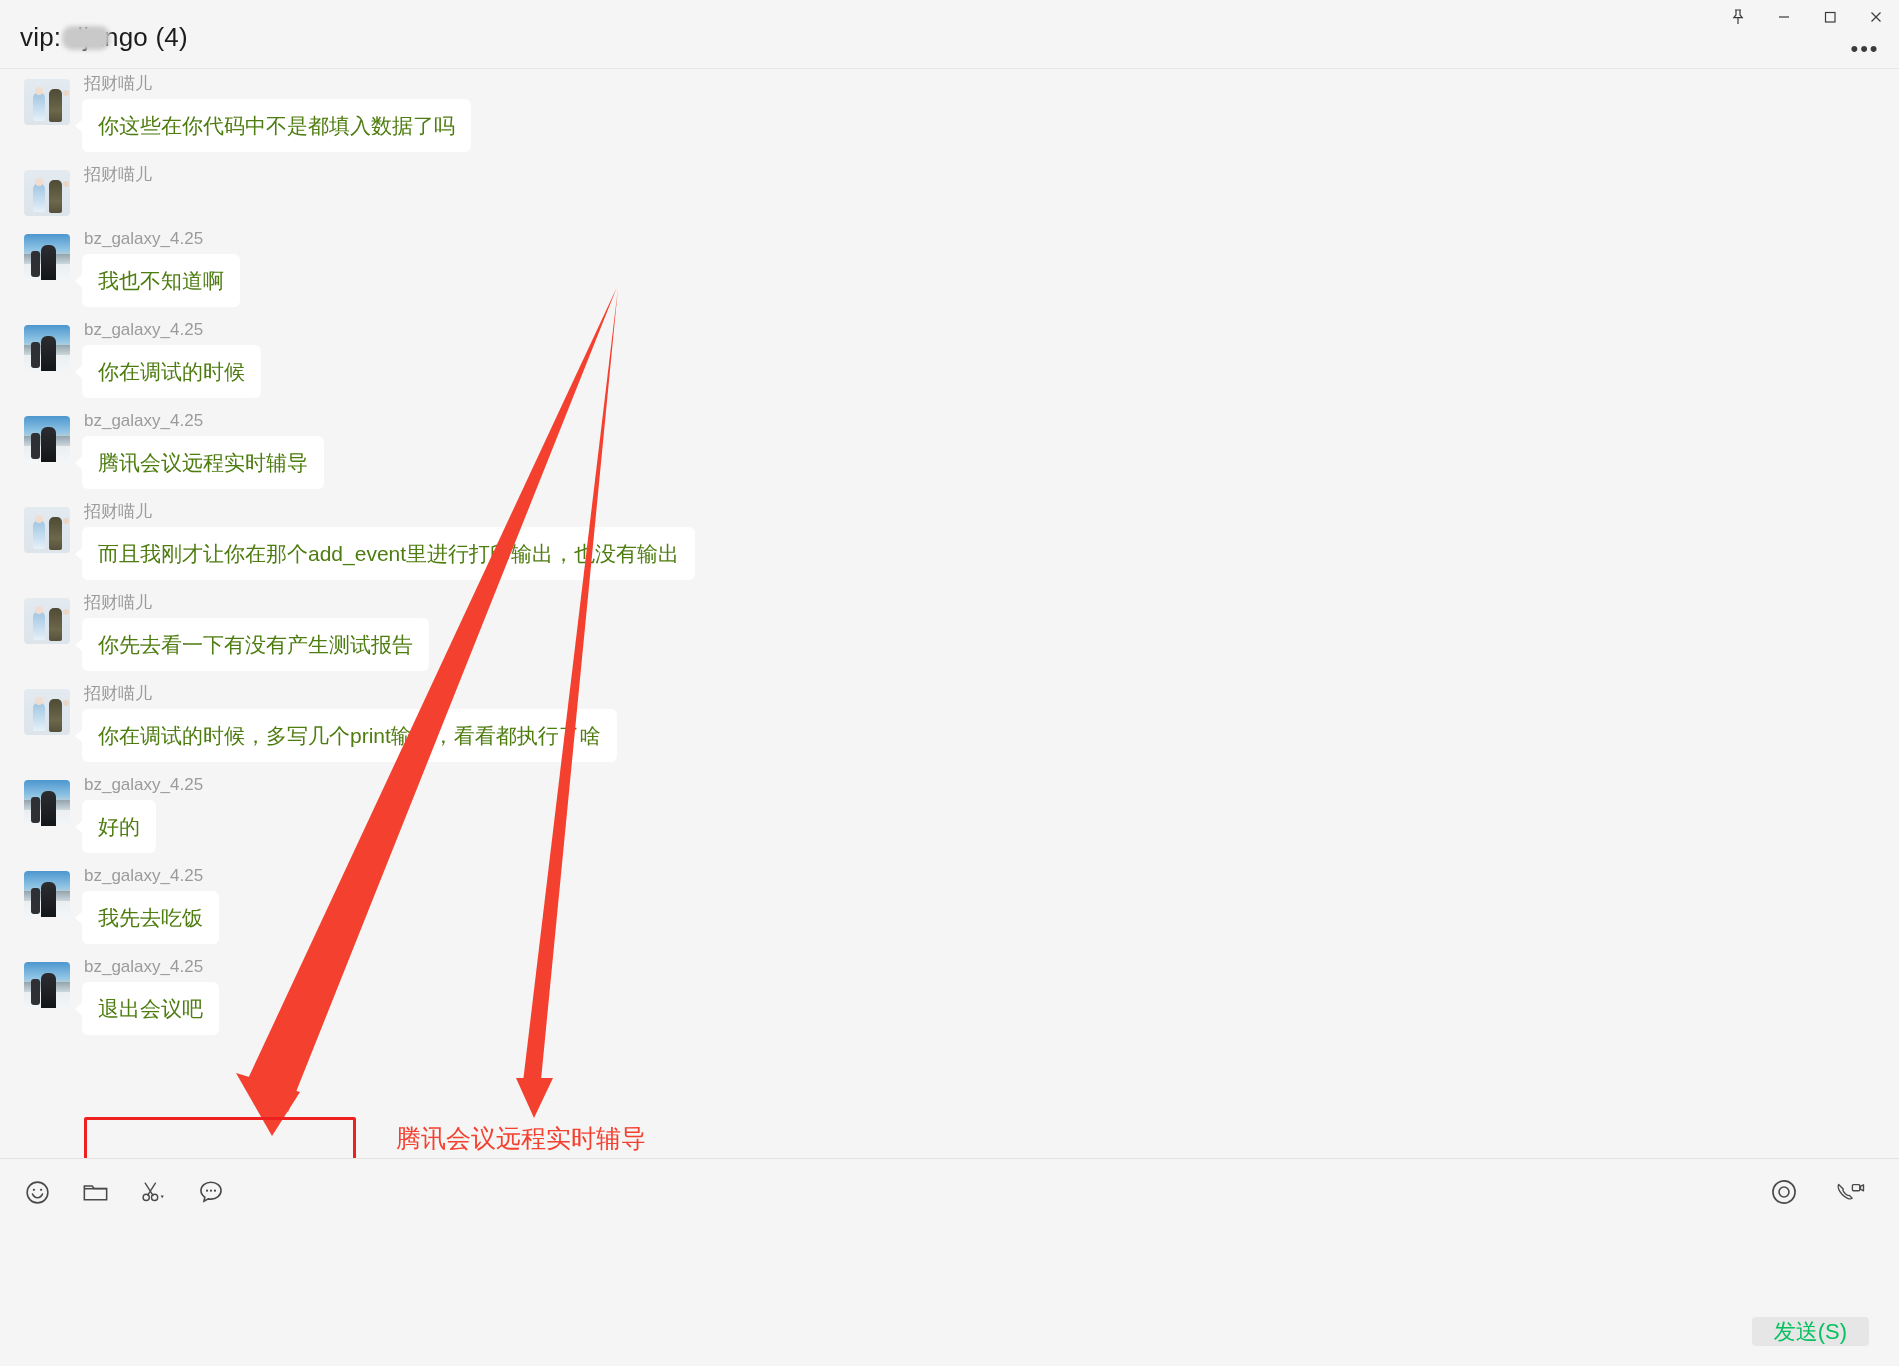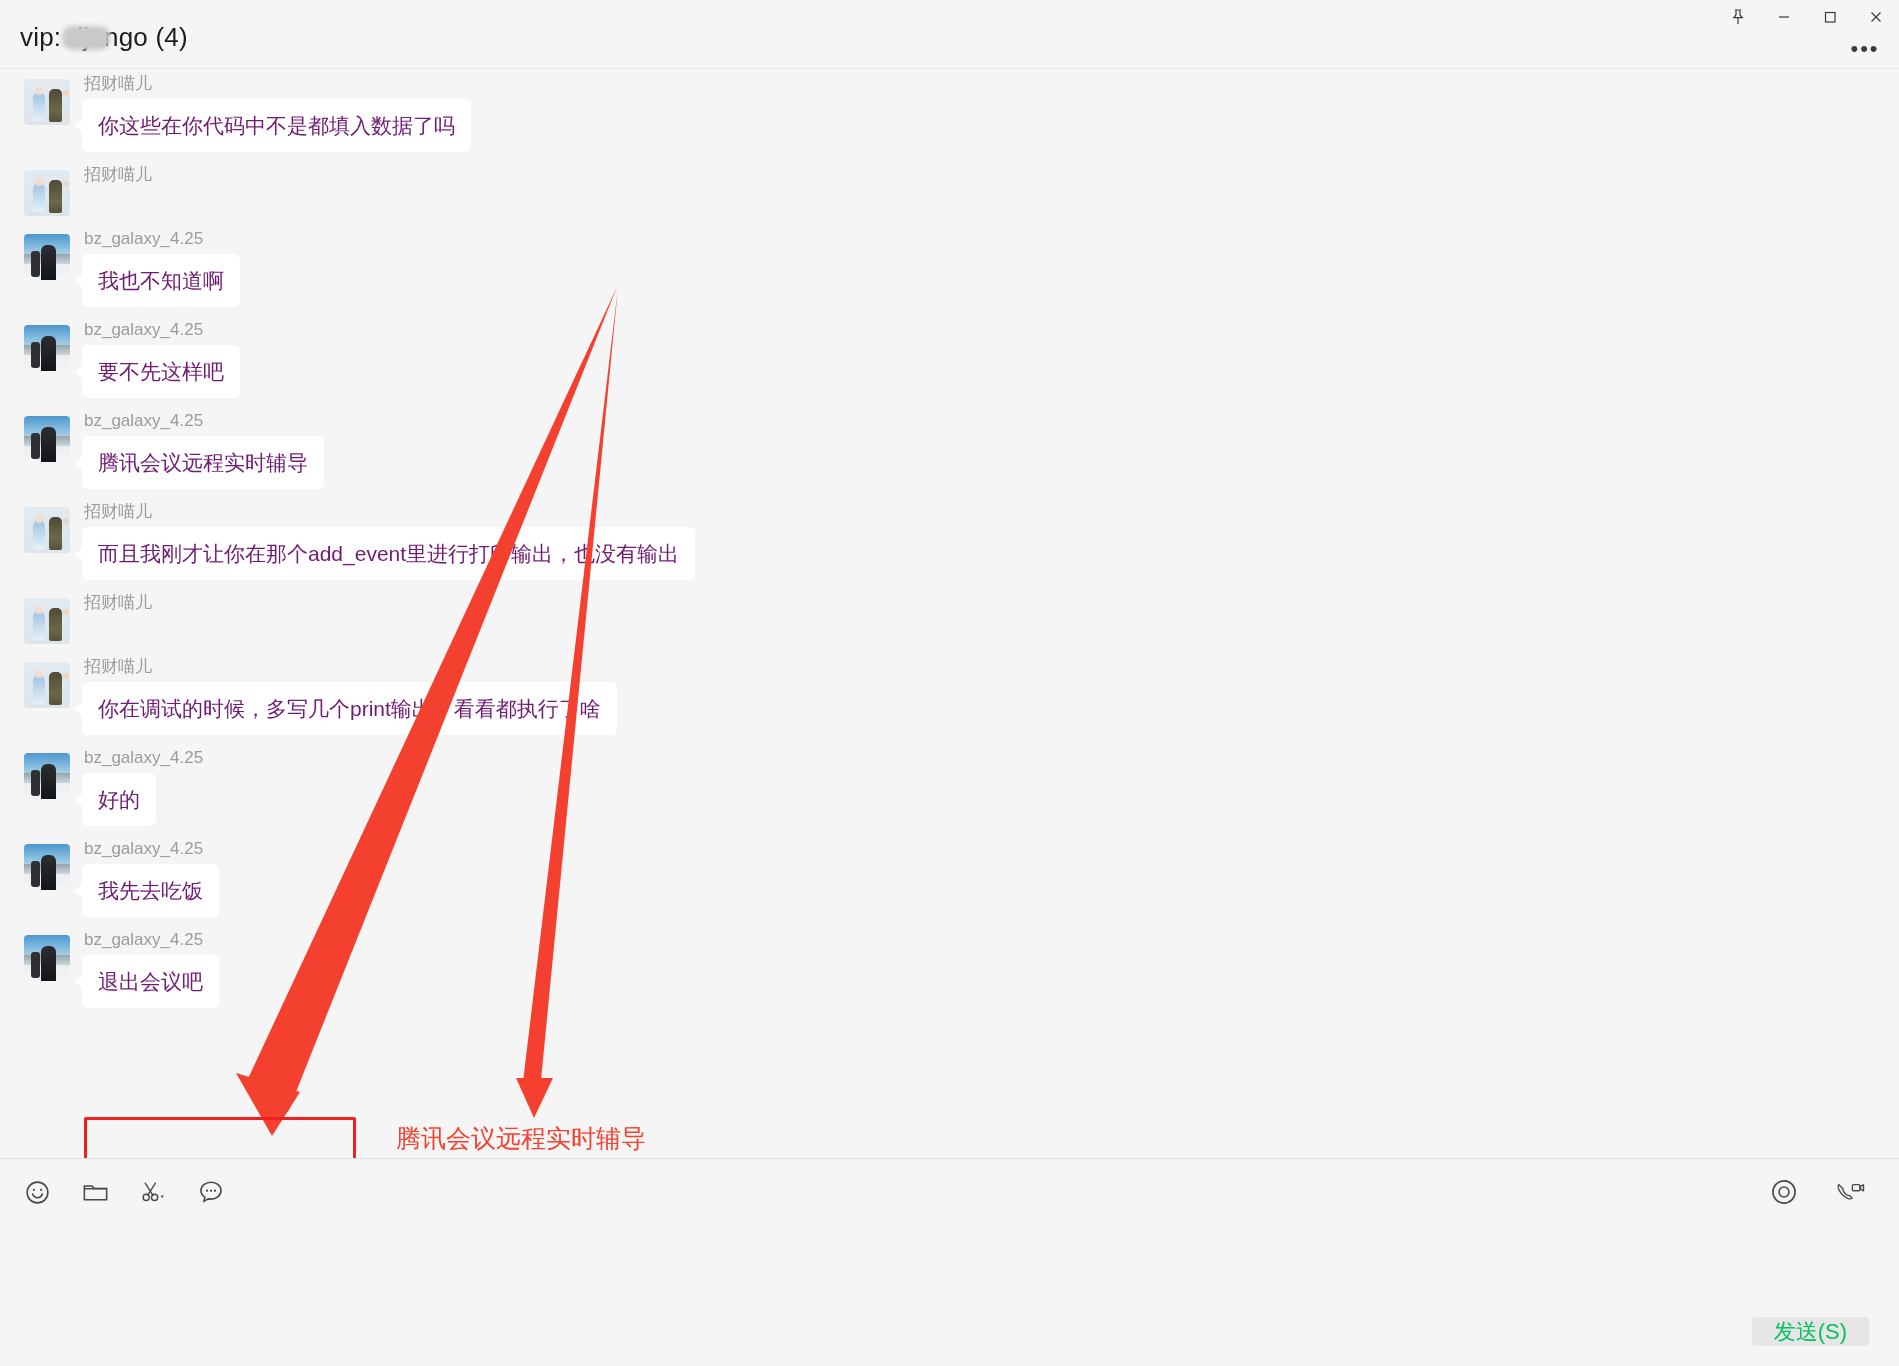--- a/index.html
+++ b/index.html
@@ -77,21 +77,21 @@
   .msg-body{margin-left:12px;min-width:0;}
   .sender{
     font-size:17px;color:#9b9b9b;line-height:22px;margin:4px 0 4px 2px;
     font-family:"Liberation Sans","DejaVu Sans",sans-serif;
   }
   .bubble-wrap{position:relative;display:inline-block;}
   .bubble{
     position:relative;display:inline-block;
     background:#ffffff;border-radius:6px;
     padding:12px 16px;
-    font-size:21px;line-height:29px;color:#701a75;
+    font-size:21px;line-height:29px;color:#4d7c0f;
     max-width:1500px;white-space:nowrap;
     box-shadow:0 0 0 0 rgba(0,0,0,0);
   }
   .bubble::before{
     content:"";position:absolute;left:-7px;top:20px;
     border-top:7px solid transparent;
     border-bottom:7px solid transparent;
     border-right:8px solid #ffffff;
   }
   
@@ -212,21 +212,21 @@
     </div>
   </div>
 
   <div class="msg">
     <div class="msg-row">
       <div class="avatar av-snow">
           <i></i>
         </div>
       <div class="msg-body">
         <div class="sender">bz_galaxy_4.25</div>
-        <div class="bubble-wrap"><div class="bubble">要不先这样吧</div></div>
+        <div class="bubble-wrap"><div class="bubble">你在调试的时候</div></div>
       </div>
     </div>
   </div>
 
   <div class="msg">
     <div class="msg-row">
       <div class="avatar av-snow">
           <i></i>
         </div>
       <div class="msg-body">
@@ -248,20 +248,21 @@
     </div>
   </div>
 
   <div class="msg">
     <div class="msg-row">
       <div class="avatar av-girl">
           <i></i>
         </div>
       <div class="msg-body">
         <div class="sender">招财喵儿</div>
+        <div class="bubble-wrap"><div class="bubble">你先去看一下有没有产生测试报告</div></div>
       </div>
     </div>
   </div>
 
   <div class="msg">
     <div class="msg-row">
       <div class="avatar av-girl">
           <i></i>
         </div>
       <div class="msg-body">

